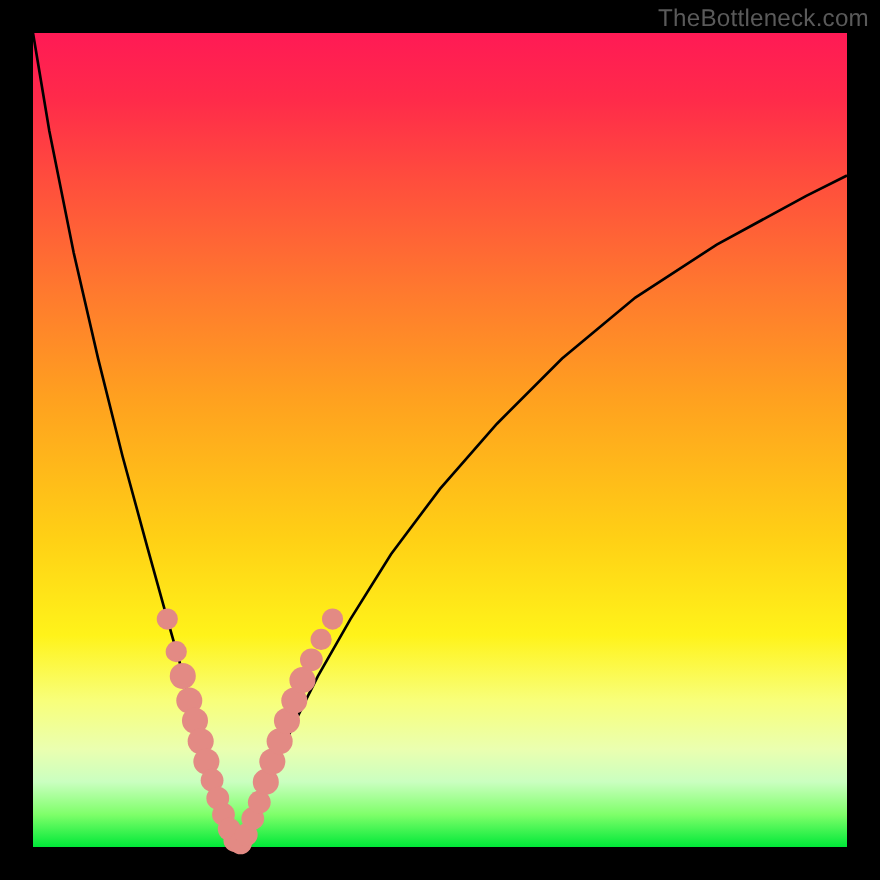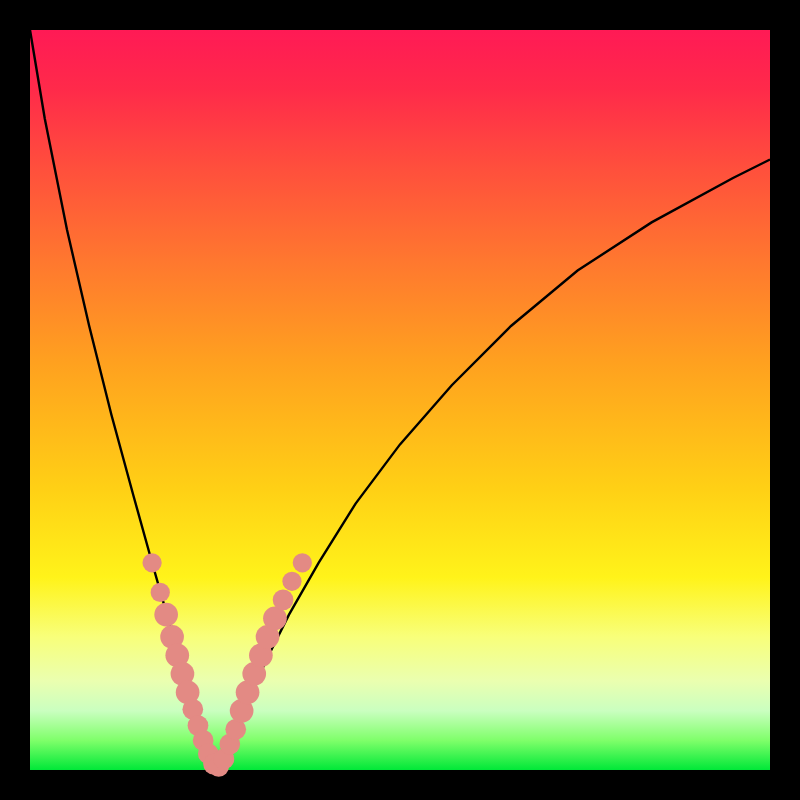--- a/index.html
+++ b/index.html
@@ -58,20 +58,21 @@
     top: 0;
     width: 740px;
     height: 740px;
     overflow: visible;
   }
 </style>
 </head>
 <body>
 
 <div class="frame">
+  <div class="watermark">TheBottleneck.com</div>
   <div class="plot-area">
     <svg class="curves" viewBox="0 0 740 740" preserveAspectRatio="none">
       <path id="left-path" fill="none" stroke-width="2.4" d="M0.00 0.00 L14.80 88.80 L37.00 199.80 L59.20 296.00 L81.40 384.80 L103.60 466.20 L122.10 532.80 L136.90 584.60 L148.00 629.00 L159.10 666.00 L168.72 695.60 L176.12 717.80 L181.30 728.90 L185.00 740.00" stroke="#000000"></path>
       <path id="right-path" fill="none" stroke-width="2.4" d="M185.00 740.00 L192.40 725.20 L203.50 703.00 L218.30 669.70 L236.80 629.00 L259.00 584.60 L288.60 532.80 L325.60 473.60 L370.00 414.40 L421.80 355.20 L481.00 296.00 L547.60 240.50 L621.60 192.40 L703.00 148.00 L740.00 129.50" stroke="#000000"></path>
       <g id="markers">
           <circle cx="122.10" cy="532.80" r="9.62" fill="#e38a84"></circle>
           <circle cx="130.24" cy="562.40" r="9.62" fill="#e38a84"></circle>
           <circle cx="136.16" cy="584.60" r="11.84" fill="#e38a84"></circle>
           <circle cx="142.08" cy="606.80" r="11.84" fill="#e38a84"></circle>
           <circle cx="147.26" cy="625.30" r="11.84" fill="#e38a84"></circle>

